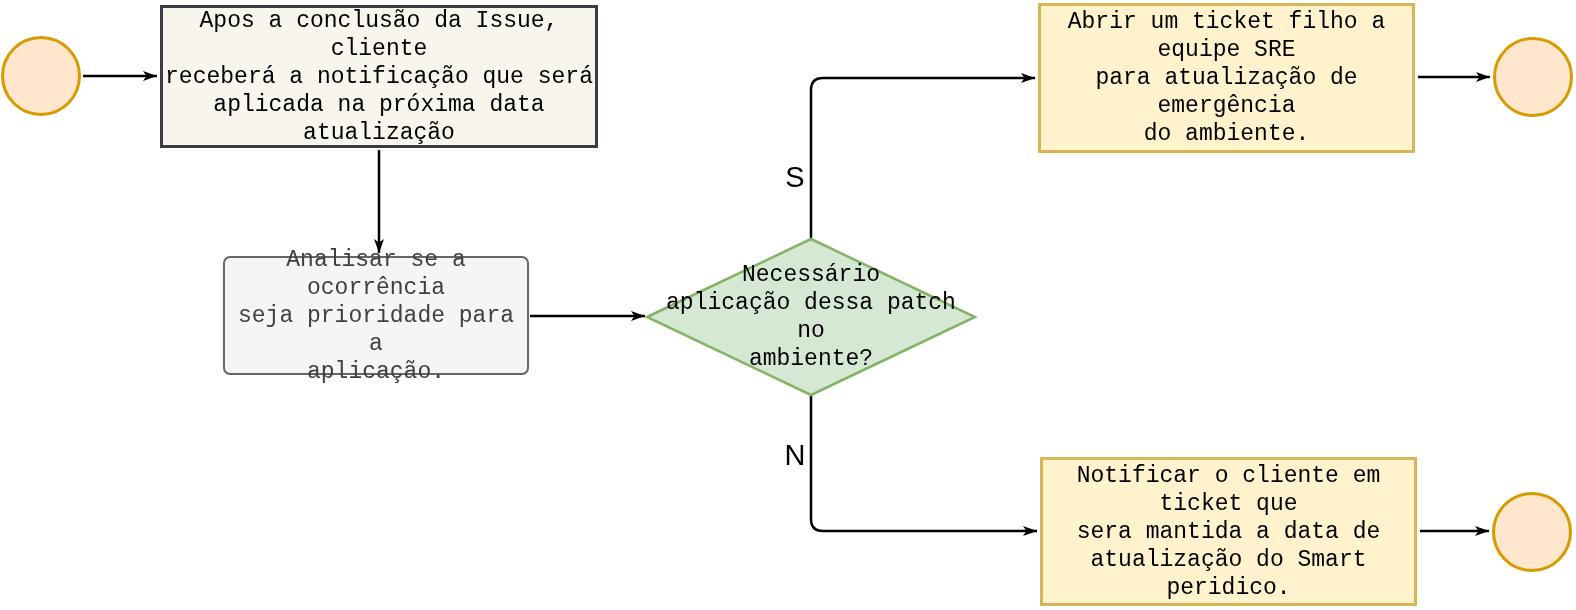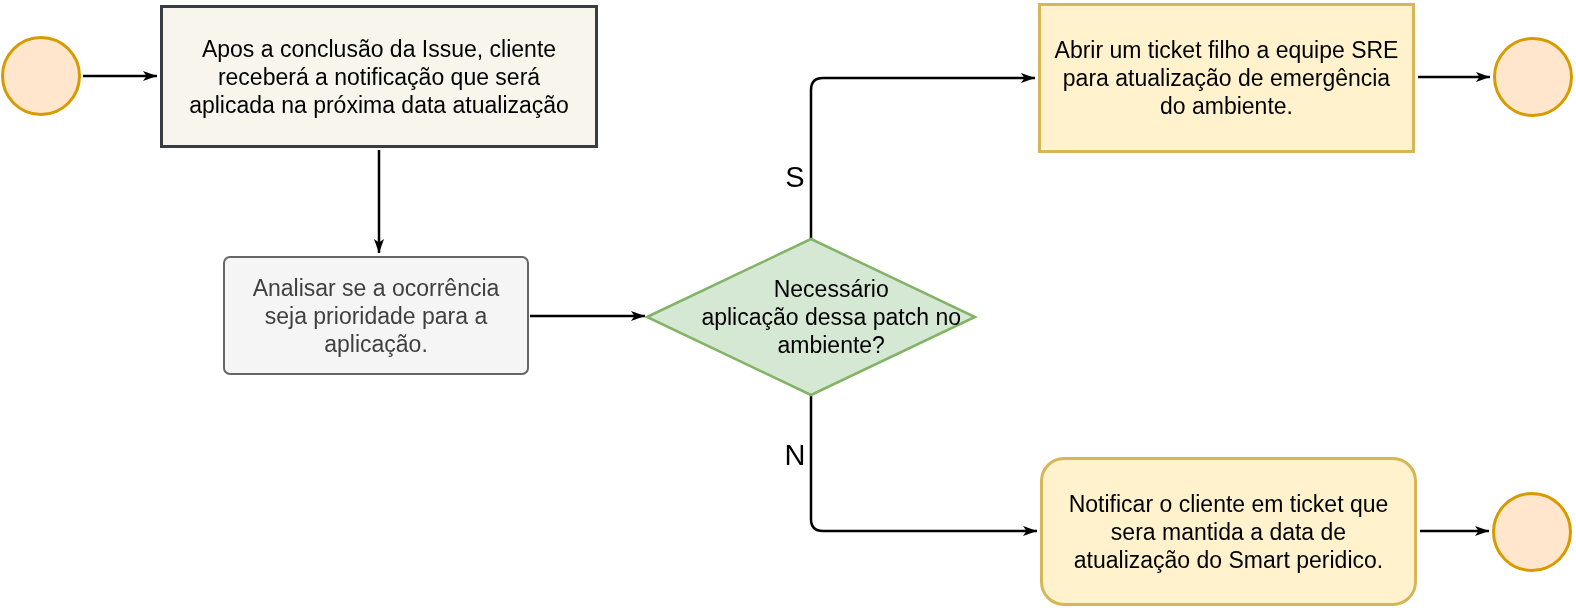--- a/index.html
+++ b/index.html
@@ -34,21 +34,21 @@
   .node {
     position: absolute;
     display: flex;
     align-items: center;
     justify-content: center;
     text-align: center;
     color: var(--text);
     font-size: 23px;
     line-height: 28px;
   }
-  .node .node-text { white-space: pre-line; }
+  .node .node-text { white-space: pre-line; font-family: Liberation Mono, monospace; }
 
   .terminator {
     width: 80px; height: 80px;
     border-radius: 50%;
     background: var(--terminator-fill);
     border: 3px solid var(--terminator-stroke);
   }
   .proc-box {
     left: 160px; top: 5px;
     width: 438px; height: 143px;
@@ -61,21 +61,21 @@
     background: var(--analysis-fill);
     border: 2.5px solid var(--analysis-stroke);
     border-radius: 7px;
     color: var(--analysis-text);
   }
   .action-box {
     background: var(--action-fill);
     border: 3px solid var(--action-stroke);
   }
   .action-yes { left: 1038px; top: 3px;  width: 377px; height: 150px; }
-  .action-no  { left: 1040px; top: 457px; width: 377px; height: 149px; border-radius: 24px; }
+  .action-no  { left: 1040px; top: 457px; width: 377px; height: 149px; }
 
   .diamond-svg { position: absolute; left: 643px; top: 235px; }
   .diamond-svg polygon {
     fill: var(--decision-fill);
     stroke: var(--decision-stroke);
     stroke-width: 2.5;
   }
   .diamond-label {
     position: absolute;
     left: 661px; top: 245px;

